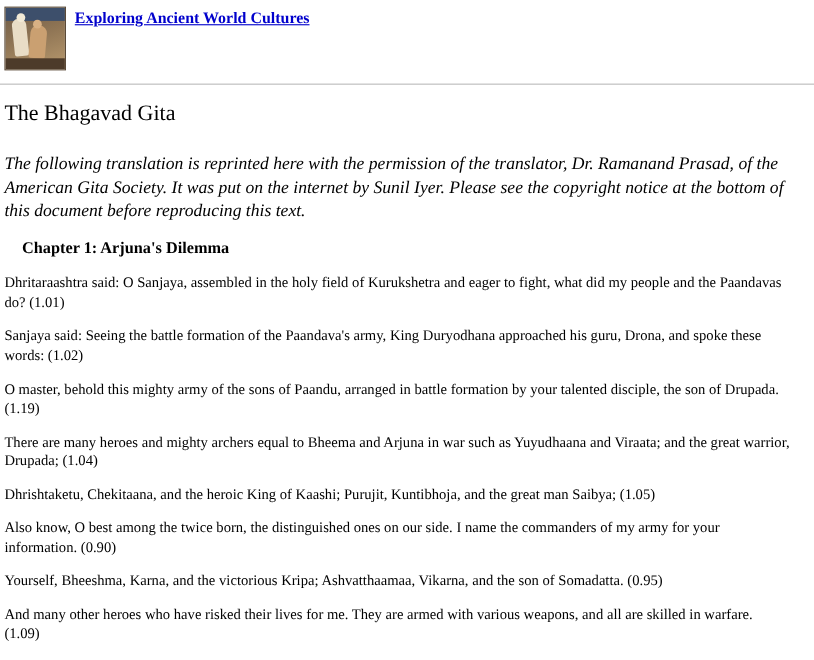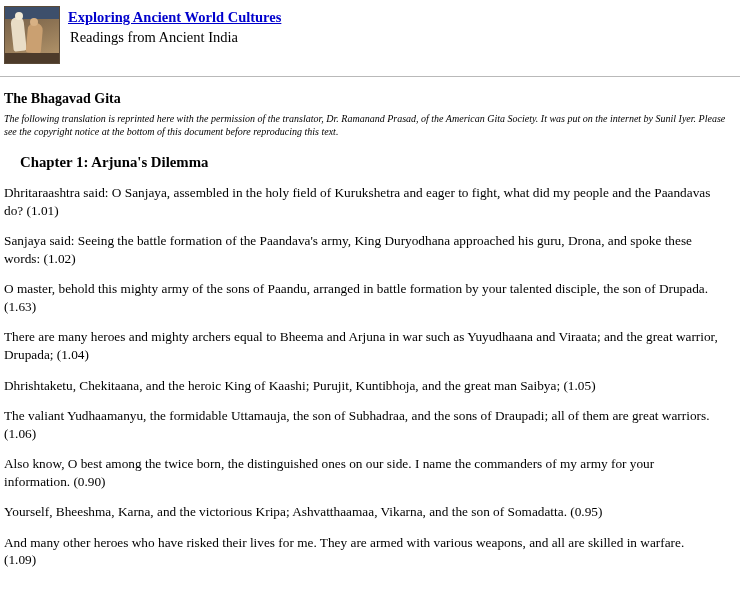--- a/index.html
+++ b/index.html
@@ -102,33 +102,33 @@
     border-top: 1px solid #b9b9b9;
     margin: 12px 0 0 0;
     height: 0;
   }
 
   
   .content {
     padding: 0 6px 0 4px;
   }
   h1.doc-title {
-    font-size: 14px;
-    font-weight: bold;
+    font-size: 20px;
+    font-weight: normal;
     margin: 14px 0 0 0;
     line-height: 1.2;
   }
   p.translator {
     font-size: 14.5px;
     margin: 17px 0 0 0;
   }
   p.notice {
-    font-size: 10px;
+    font-size: 16px;
     font-style: italic;
-    margin: 4px 0 0 0;
+    margin: 24px 0 0 0;
     line-height: 1.32;
   }
   h2.chapter {
     font-size: 14.8px;
     font-weight: bold;
     margin: 16px 0 0 16px;
   }
   p.verse {
     font-size: 13.3px;
     margin: 13px 15px 0 0;
@@ -144,36 +144,34 @@
     <div class="logo">
       <div class="sky"></div>
       <div class="fig-a"></div>
       <div class="fig-head"></div>
       <div class="fig-b"></div>
       <div class="fig-head2"></div>
       <div class="ground"></div>
     </div>
     <div class="masthead-text">
       <a class="site-link" href="#">Exploring Ancient World Cultures</a>
-      <div class="site-sub">Readings from Ancient India</div>
     </div>
   </div>
 
   <hr class="rule">
 
   <div class="content">
     <h1 class="doc-title">The Bhagavad Gita</h1>
     <p class="notice">The following translation is reprinted here with the permission of the translator, Dr. Ramanand Prasad, of the American Gita Society. It was put on the internet by Sunil Iyer. Please see the copyright notice at the bottom of this document before reproducing this text.</p>
     <h2 class="chapter">Chapter 1: Arjuna's Dilemma</h2>
 
     <p class="verse">Dhritaraashtra said: O Sanjaya, assembled in the holy field of Kurukshetra and eager to fight, what did my people and the Paandavas do? (1.01)</p>
     <p class="verse">Sanjaya said: Seeing the battle formation of the Paandava's army, King Duryodhana approached his guru, Drona, and spoke these words: (1.02)</p>
-    <p class="verse">O master, behold this mighty army of the sons of Paandu, arranged in battle formation by your talented disciple, the son of Drupada. (1.63)</p>
+    <p class="verse">O master, behold this mighty army of the sons of Paandu, arranged in battle formation by your talented disciple, the son of Drupada. (1.19)</p>
     <p class="verse">There are many heroes and mighty archers equal to Bheema and Arjuna in war such as Yuyudhaana and Viraata; and the great warrior, Drupada; (1.04)</p>
     <p class="verse">Dhrishtaketu, Chekitaana, and the heroic King of Kaashi; Purujit, Kuntibhoja, and the great man Saibya; (1.05)</p>
-    <p class="verse">The valiant Yudhaamanyu, the formidable Uttamauja, the son of Subhadraa, and the sons of Draupadi; all of them are great warriors. (1.06)</p>
     <p class="verse">Also know, O best among the twice born, the distinguished ones on our side. I name the commanders of my army for your information. (0.90)</p>
     <p class="verse">Yourself, Bheeshma, Karna, and the victorious Kripa; Ashvatthaamaa, Vikarna, and the son of Somadatta. (0.95)</p>
     <p class="verse">And many other heroes who have risked their lives for me. They are armed with various weapons, and all are skilled in warfare. (1.09)</p>
 
   </div>
 
 </div>
 
 </body></html>

